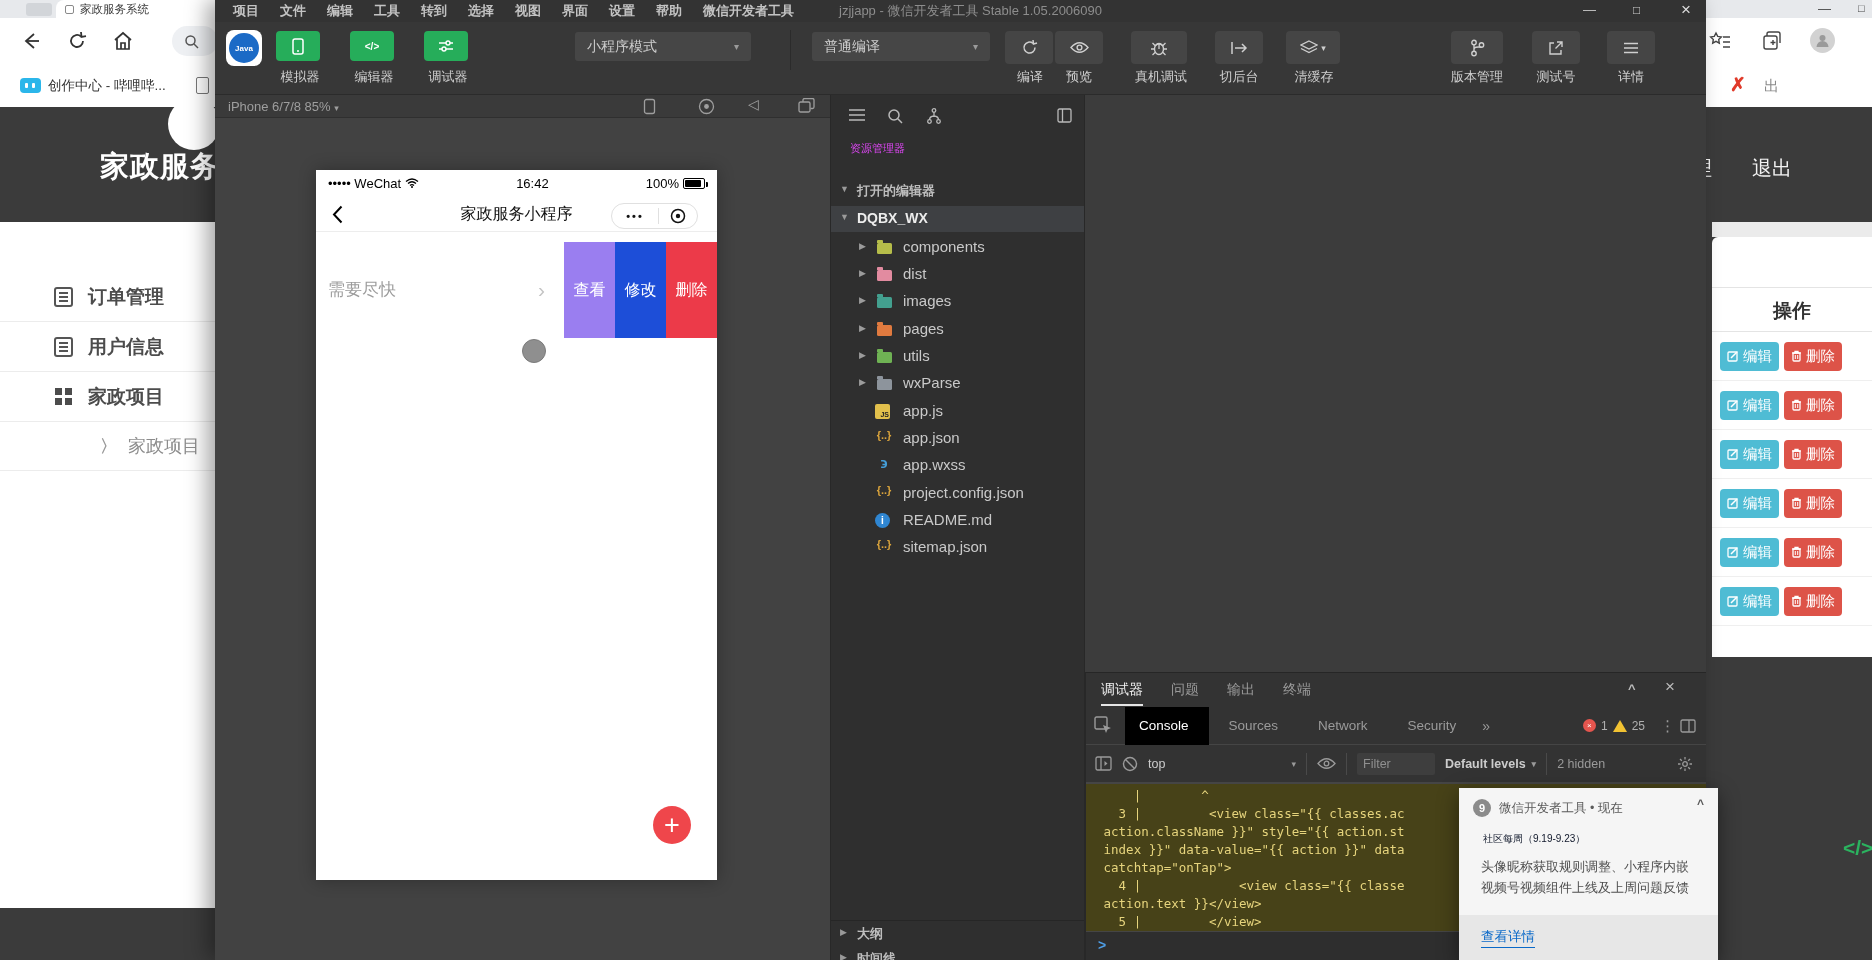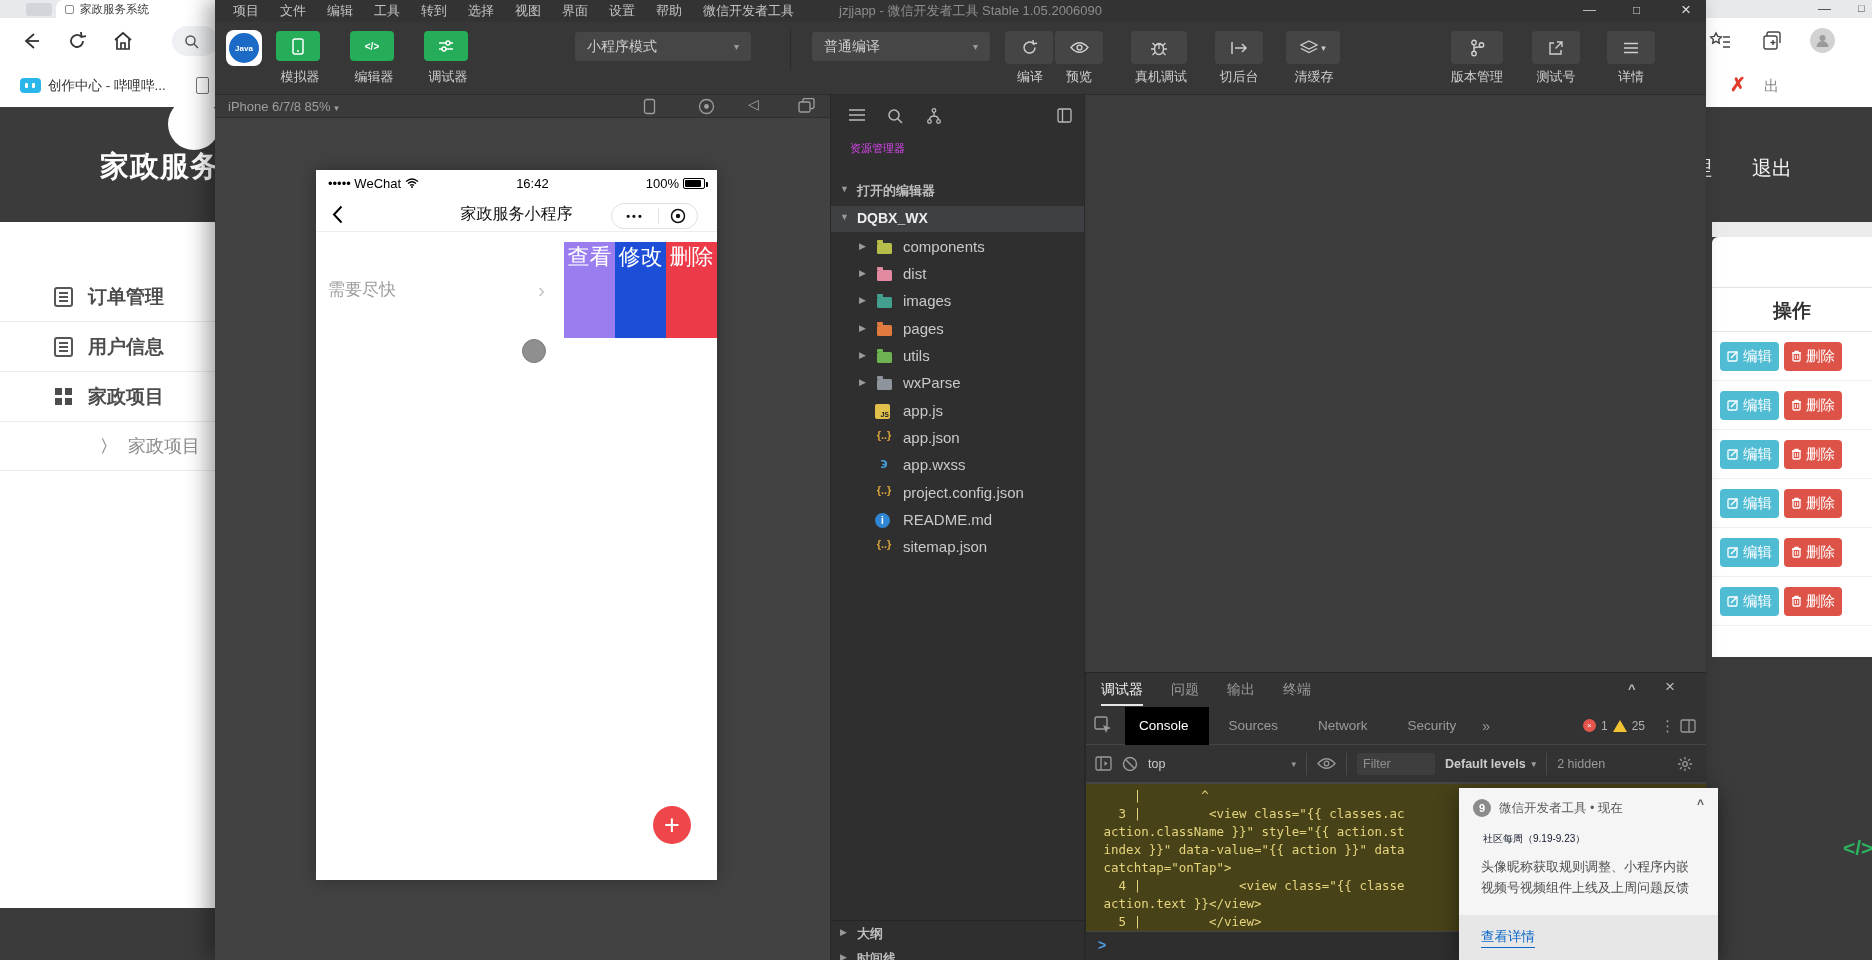--- a/index.html
+++ b/index.html
@@ -47,21 +47,21 @@
   .right-strip { position:absolute; left:1712px; top:115px; width:160px; height:15px; background:#ebebeb; }
   .right-card { position:absolute; left:1712px; top:130px; width:160px; height:420px; background:#fff; border-radius:6px 0 0 0; }
   .op-header { position:absolute; left:0; top:50px; width:160px; height:45px; border-top:1px solid #e4e4e4; border-bottom:1px solid #e4e4e4; text-align:center; line-height:45px; font-size:19px; font-weight:bold; color:#333; }
   .op-row { position:absolute; left:0; width:160px; height:49px; border-bottom:1px solid #efefef; display:flex; align-items:center; justify-content:flex-start; gap:5px; padding-left:8px; }
   .btn-sm { display:flex; align-items:center; gap:4px; color:#fff; font-size:14.5px; border-radius:4px; padding:5px 7px; white-space:nowrap; }
   .float-code { position:absolute; left:1843px; top:729px; font-size:21px; font-weight:bold; color:#2bb35f; white-space:nowrap; }
 
   
   .devtools { position:absolute; left:215px; top:0; width:1491px; height:960px; background:#3f3f3f; z-index:10; box-shadow:-8px 0 20px rgba(0,0,0,.35); }
   .titlebar { position:absolute; left:0; top:0; width:100%; height:22px; background:#333; display:flex; align-items:center; padding-left:18px; gap:21px; }
-  .menu-item { font-size:13px; color:#c3c3c3; white-space:nowrap; }
+  .menu-item { font-size:13px; color:#c3c3c3; white-space:nowrap;font-weight:bold; }
   .win-title { font-size:13px; color:#8d8d8d; margin-left:24px; white-space:nowrap; }
   .dt-min { position:absolute; left:1368px; top:2px; color:#ccc; font-size:13px; }
   .dt-max { position:absolute; left:1418px; top:3px; color:#ccc; font-size:12px; }
   .dt-close { position:absolute; left:1466px; top:0px; color:#ddd; font-size:17px; }
 
   .toolbar { position:absolute; left:0; top:22px; width:100%; height:73px; background:#373737; border-bottom:1px solid #2b2b2b; }
   .app-avatar { position:absolute; left:11px; top:8px; width:36px; height:36px; background:#fff; border-radius:8px; display:flex; align-items:center; justify-content:center; }
   .java-circle { width:30px; height:30px; border-radius:50%; background:#1b6ac6; color:#fff; font-size:8px; display:flex; align-items:center; justify-content:center; font-weight:bold; }
   .gbtn { position:absolute; top:9px; width:44px; height:30px; border-radius:4px; display:flex; align-items:center; justify-content:center; color:#fff; }
   .tool-label { position:absolute; top:46px; width:64px; text-align:center; font-size:13px; color:#cfcfcf; white-space:nowrap; }
@@ -85,21 +85,21 @@
   .ph-title { text-align:center; line-height:36px; font-size:16px; color:#111; }
   .ph-back { position:absolute; left:16px; top:9px; }
   .capsule { position:absolute; right:19px; top:7px; width:87px; height:26px; border:1px solid #e0e0e0; border-radius:14px; display:flex; align-items:center; background:#fff; }
   .cap-dots { width:46px; text-align:center; font-size:11px; letter-spacing:2px; color:#111; font-weight:bold; }
   .cap-div { width:1px; height:16px; background:#e0e0e0; }
   .cap-target { flex:1; display:flex; align-items:center; justify-content:center; }
   .ph-row { position:absolute; left:0; top:72px; width:100%; height:96px; background:#fff; }
   .ph-item-text { position:absolute; left:12px; top:0; line-height:96px; font-size:17px; color:#9c9c9c; }
   .ph-chev { position:absolute; left:222px; top:0; line-height:96px; font-size:21px; color:#c4c4c4; }
   .swipe { position:absolute; right:0; top:0; height:96px; display:flex; }
-  .swipe div { width:51px; display:flex; justify-content:center; color:#fff; font-size:22px; }
+  .swipe div { width:51px; display:flex; align-items:center; justify-content:center; color:#fff; font-size:16px; }
   .touch-dot { position:absolute; left:206px; top:169px; width:24px; height:24px; border-radius:50%; background:#8f8f8f; border:1px solid #7b7b7b; }
   .fab { position:absolute; left:337px; top:636px; width:38px; height:38px; border-radius:50%; display:flex; align-items:center; justify-content:center; color:#fff; font-size:27px; font-weight:300; line-height:1; }
 
   
   .explorer { position:absolute; left:615px; top:95px; width:255px; height:865px; background:#2f2f2f; border-left:1px solid #282828; border-right:1px solid #282828; }
   .exp-ic { position:absolute; top:13px; }
   .exp-title { position:absolute; left:19px; top:46px; font-size:11px; color:#d946ef; }
   .sec-row { position:absolute; left:0; width:100%; height:24px; }
   .sec-arrow { position:absolute; left:9px; top:4px; font-size:9px; color:#9a9a9a; }
   .sec-label { position:absolute; left:26px; top:2px; font-size:13px; font-weight:bold; color:#bdbdbd; }

